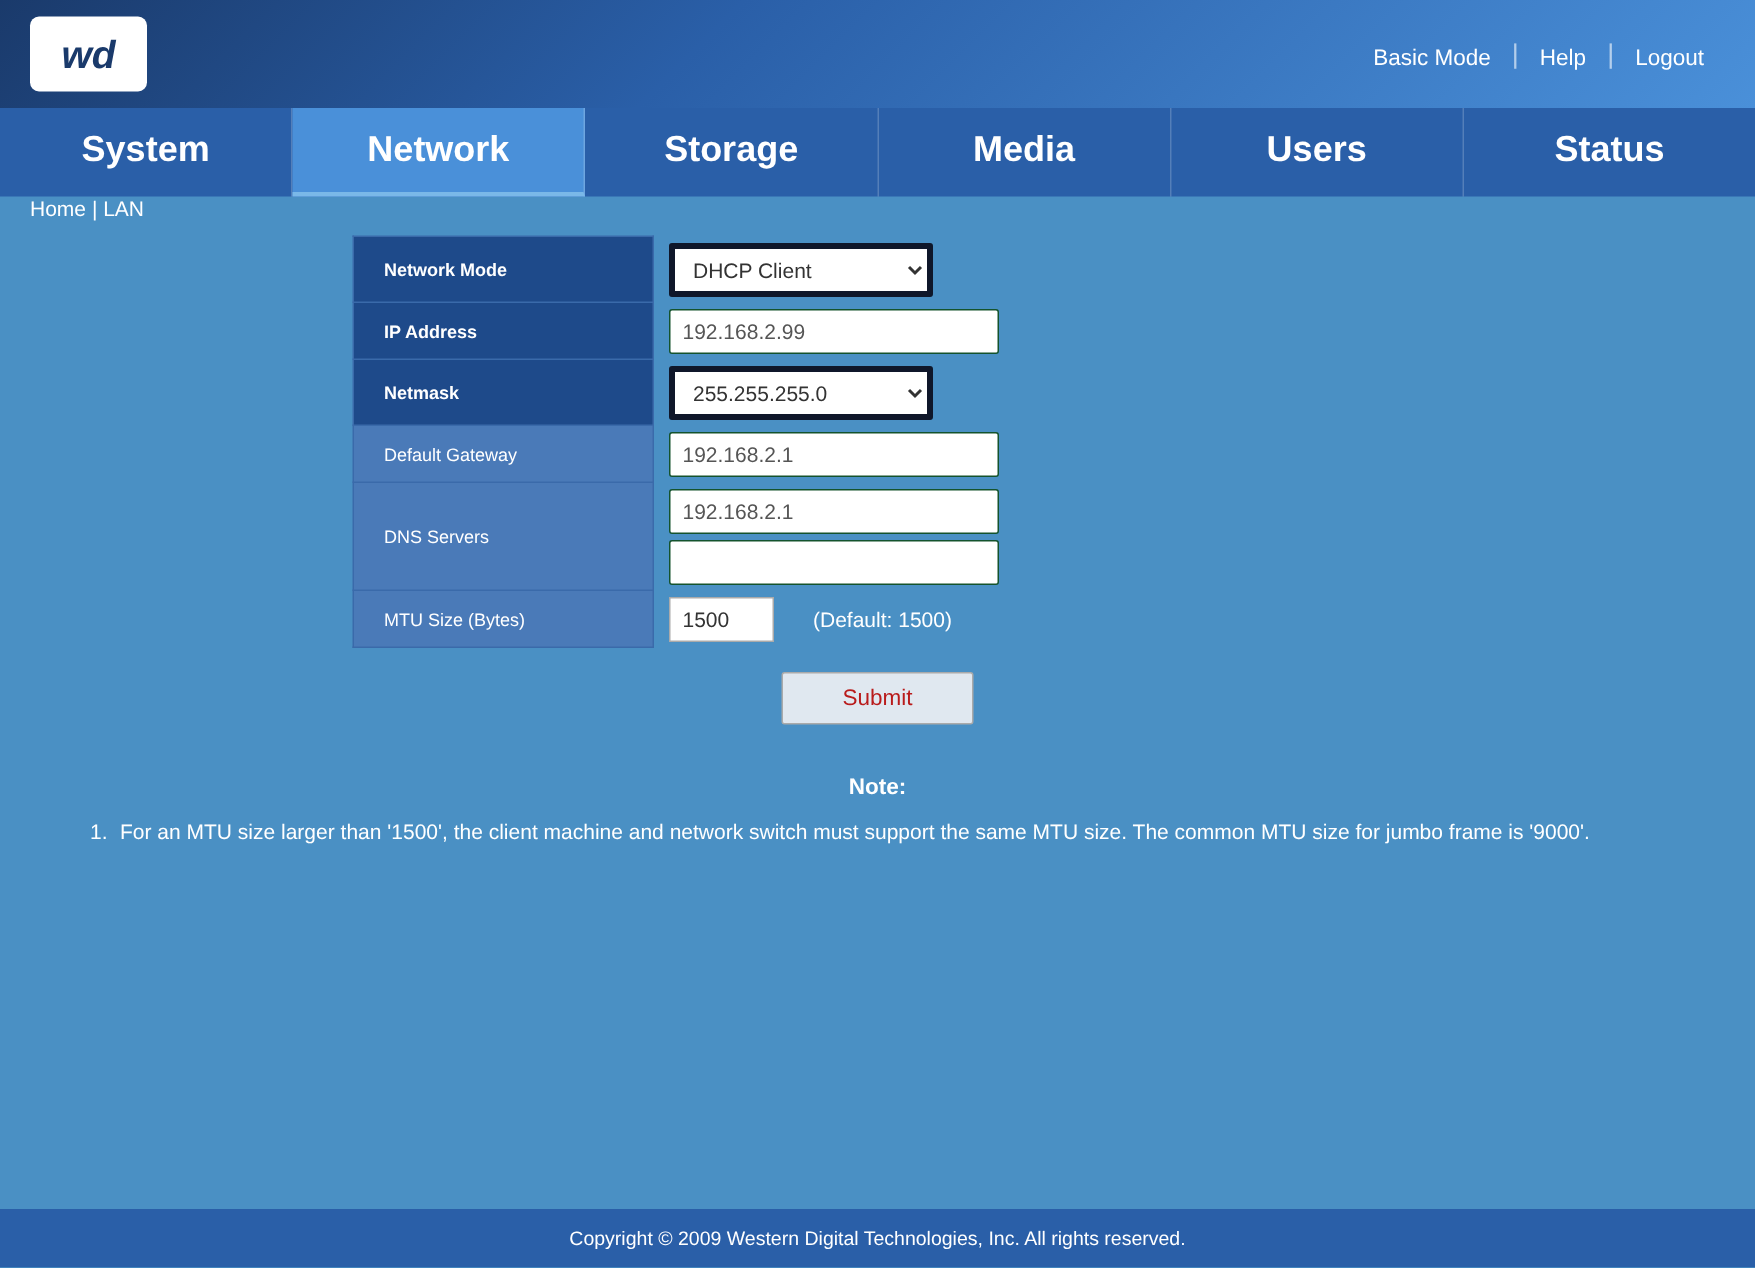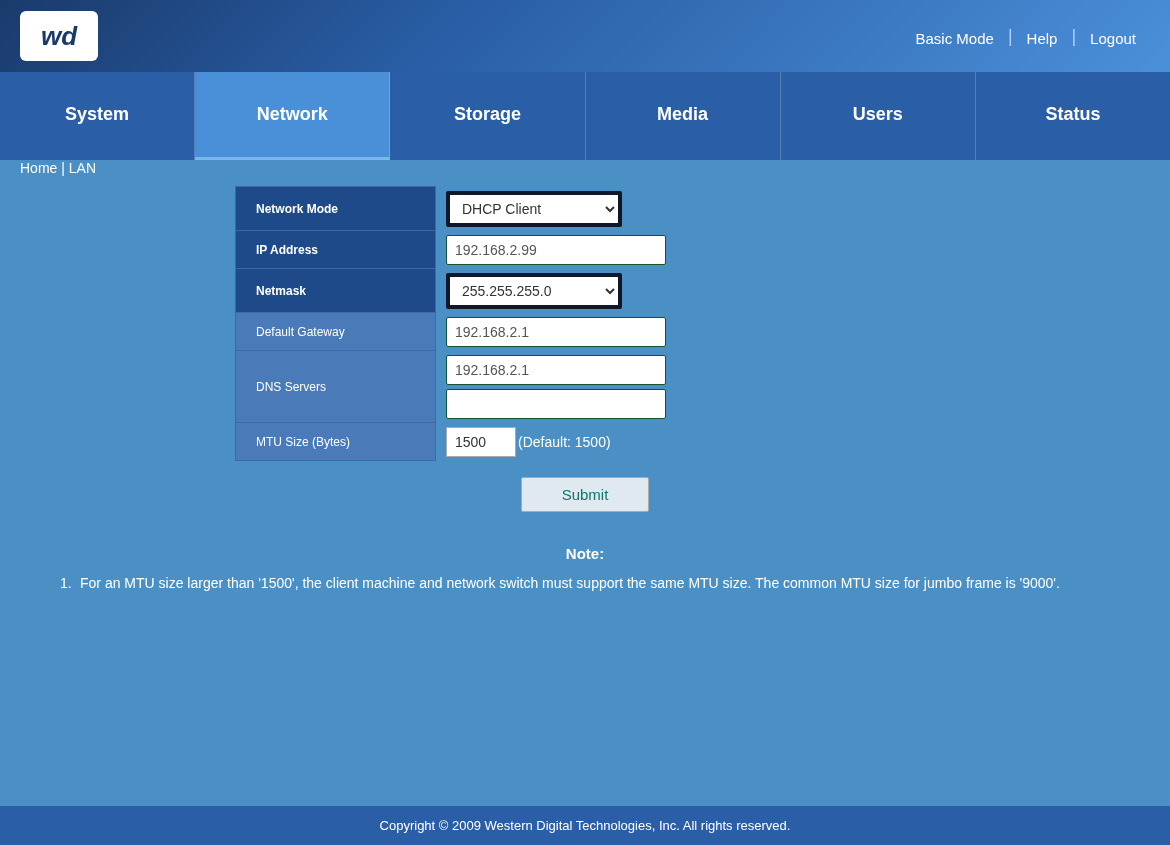--- a/index.html
+++ b/index.html
@@ -56,23 +56,23 @@
     }
 
     
     .nav {
       display: flex;
       background: #2a5fa8;
     }
     .nav-item {
       flex: 1;
       text-align: center;
-      padding: 32px 10px;
-      color: white;
-      font-size: 18px;
+      padding: 14px 10px;
+      color: white;
+      font-size: 24px;
       font-weight: bold;
       cursor: pointer;
       border-right: 1px solid rgba(255,255,255,0.2);
     }
     .nav-item:last-child {
       border-right: none;
     }
     .nav-item.active {
       background: #4a90d9;
       border-bottom: 3px solid #7ab8e8;
@@ -162,21 +162,21 @@
       margin-top: 16px;
       text-align: center;
     }
     .submit-btn {
       padding: 8px 40px;
       background: #e0e8f0;
       border: 1px solid #aaa;
       font-size: 15px;
       cursor: pointer;
       border-radius: 2px;
-      color: #0f766e;
+      color: #b91c1c;
     }
 
     
     .note-section {
       margin: 30px 20px 10px 20px;
       color: white;
       font-size: 14px;
       line-height: 1.6;
     }
     .note-title {
@@ -292,21 +292,21 @@
           <td class="field-cell">
             <div class="dns-inputs">
               <input type="text" class="form-input" value="192.168.2.1" style="">
               <input type="text" class="form-input" value="" style="">
             </div>
           </td>
         </tr>
 
         <tr>
           <td class="label-cell" style="background:#4a7ab8; font-weight:normal;">MTU Size (Bytes)</td>
-          <td class="field-cell" style="display:flex; align-items:center; gap:2px; padding: 6px 10px;">
+          <td class="field-cell" style="display:flex; align-items:center; gap:26px; padding: 6px 10px;">
             <input type="text" class="mtu-input" value="1500" style="">
             <span class="mtu-default">(Default: 1500)</span>
           </td>
         </tr>
       </tbody>
     </table>
 
     <div class="submit-row">
       <button class="submit-btn">Submit</button>
     </div>

